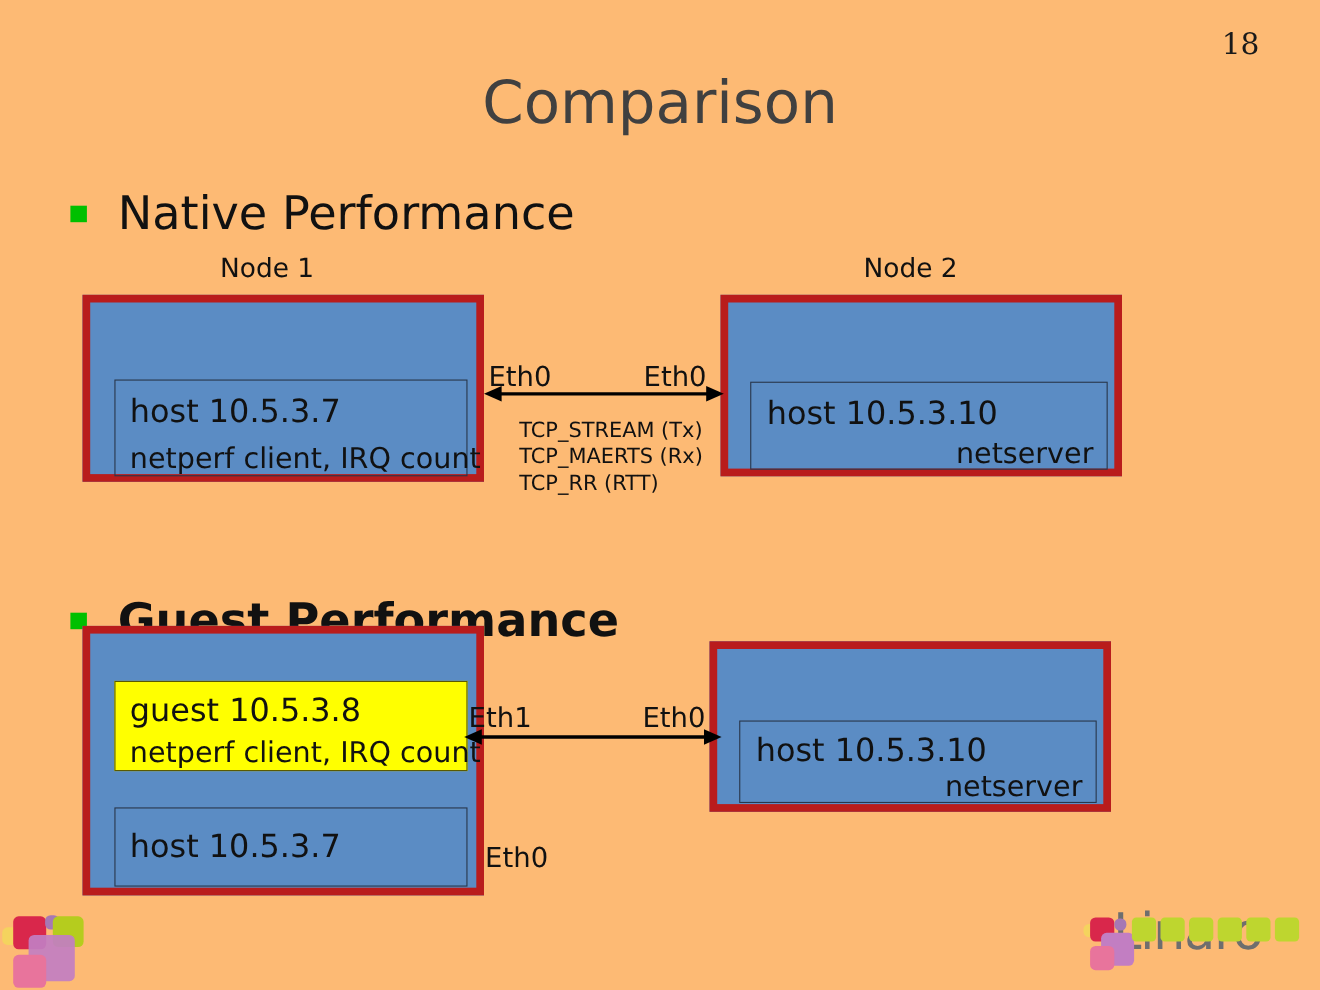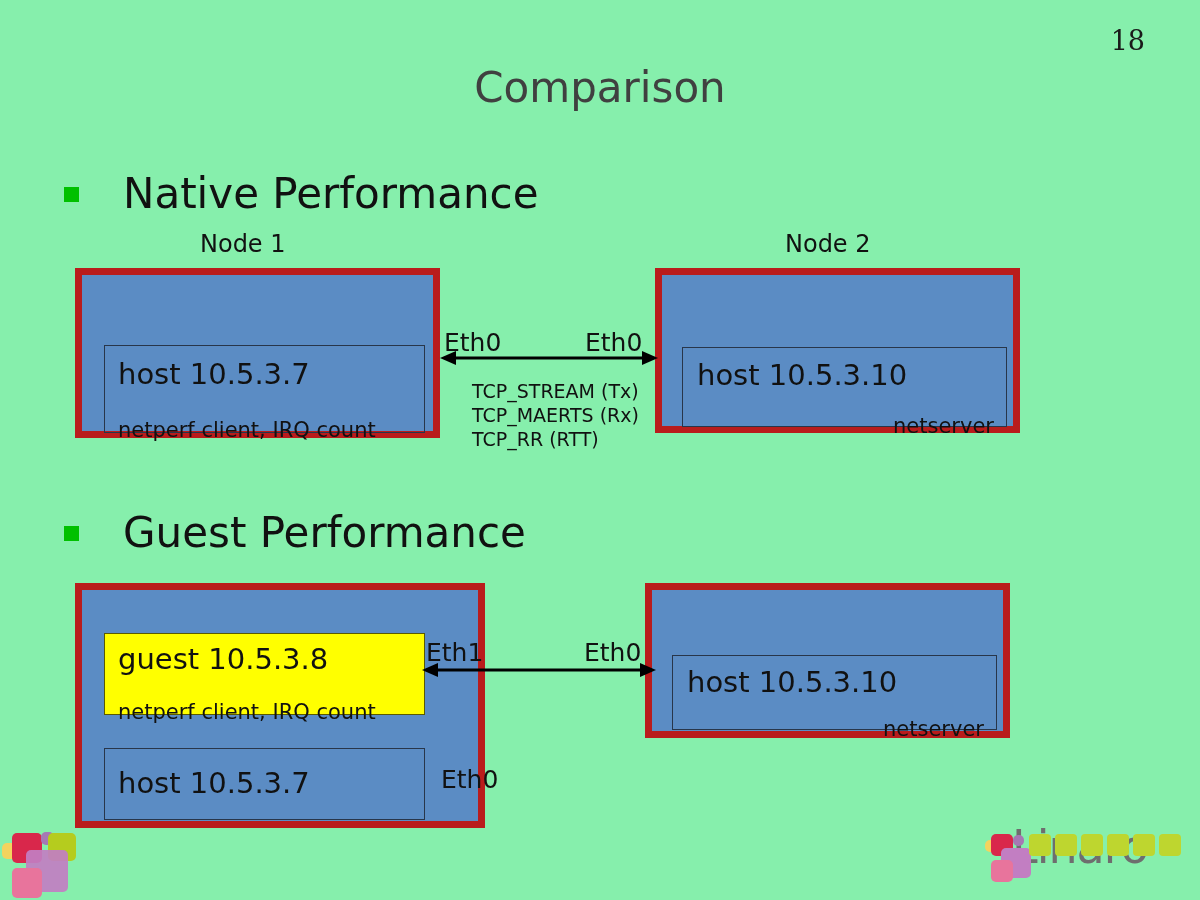--- a/index.html
+++ b/index.html
@@ -7,21 +7,21 @@
     padding: 0;
     background: #ffffff;
   }
   body {
     font-family: "DejaVu Sans", sans-serif;
   }
   #slide {
     position: relative;
     width: 1200px;
     height: 900px;
-    background: #86efac;
+    background: #fdba74;
     overflow: hidden;
   }
 
   
   #page-number {
     position: absolute;
     top: 27px;
     right: 55px;
     font-family: "DejaVu Serif", serif;
     font-size: 27px;
@@ -30,50 +30,50 @@
   }
 
   
   #slide-title {
     position: absolute;
     left: 0;
     right: 0;
     top: 66px;
     text-align: center;
     font-family: "DejaVu Sans", sans-serif;
-    font-size: 42px;
+    font-size: 54px;
     font-weight: 400;
     color: #404040;
     letter-spacing: 0px;
     line-height: 1.05;
   }
 
   
   .bullet-row {
     position: absolute;
     display: flex;
     align-items: center;
-    gap: 16px;
+    gap: 0px;
   }
   .bullet-marker {
     width: 15px;
     height: 15px;
     background: #00c000;
     flex: 0 0 auto;
     margin-right: 28px;
   }
   .bullet-text {
     font-family: "DejaVu Sans", sans-serif;
     font-size: 42px;
     color: #111111;
     line-height: 1.05;
     white-space: nowrap;
   }
   #bullet-native { left: 64px; top: 172px; }
-  #bullet-guest  { left: 64px; top: 511px; }
+  #bullet-guest  { left: 64px; top: 542px; font-weight: bold; }
 
   
   .node-caption {
     position: absolute;
     font-family: "DejaVu Sans", sans-serif;
     font-size: 24px;
     color: #111111;
     white-space: nowrap;
     line-height: 1;
   }
@@ -98,36 +98,36 @@
     border: 1px solid #5a5a00;
   }
   .box-line {
     position: absolute;
     font-family: "DejaVu Sans", sans-serif;
     color: #111111;
     white-space: nowrap;
     line-height: 1;
   }
   .line-title { font-size: 29px; }
-  .line-sub   { font-size: 21px; margin-top: 16px; }
+  .line-sub   { font-size: 26px; }
 
   
   #node1-box { left: 75px; top: 268px; width: 365px; height: 170px; }
   #node1-inner { left: 22px; top: 70px; width: 321px; height: 88px; }
   #node1-host   { left: 13px; top: 14px; }
   #node1-client { left: 13px; top: 58px; }
 
   
   #node2-box { left: 655px; top: 268px; width: 365px; height: 165px; }
   #node2-inner { left: 20px; top: 72px; width: 325px; height: 80px; }
   #node2-host   { left: 14px; top: 13px; }
   #node2-srv    { right: 12px; top: 52px; }
 
   
-  #guest-box { left: 75px; top: 583px; width: 410px; height: 245px; }
+  #guest-box { left: 75px; top: 569px; width: 365px; height: 245px; }
   #guest-inner { left: 22px; top: 43px; width: 321px; height: 82px; }
   #guest-title  { left: 13px; top: 11px; }
   #guest-client { left: 13px; top: 52px; }
   #guest-host-inner { left: 22px; top: 158px; width: 321px; height: 72px; }
   #guest-host-label { left: 13px; top: 20px; }
 
   
   #gnode2-box { left: 645px; top: 583px; width: 365px; height: 155px; }
   #gnode2-inner { left: 20px; top: 65px; width: 325px; height: 75px; }
   #gnode2-host { left: 14px; top: 12px; }

